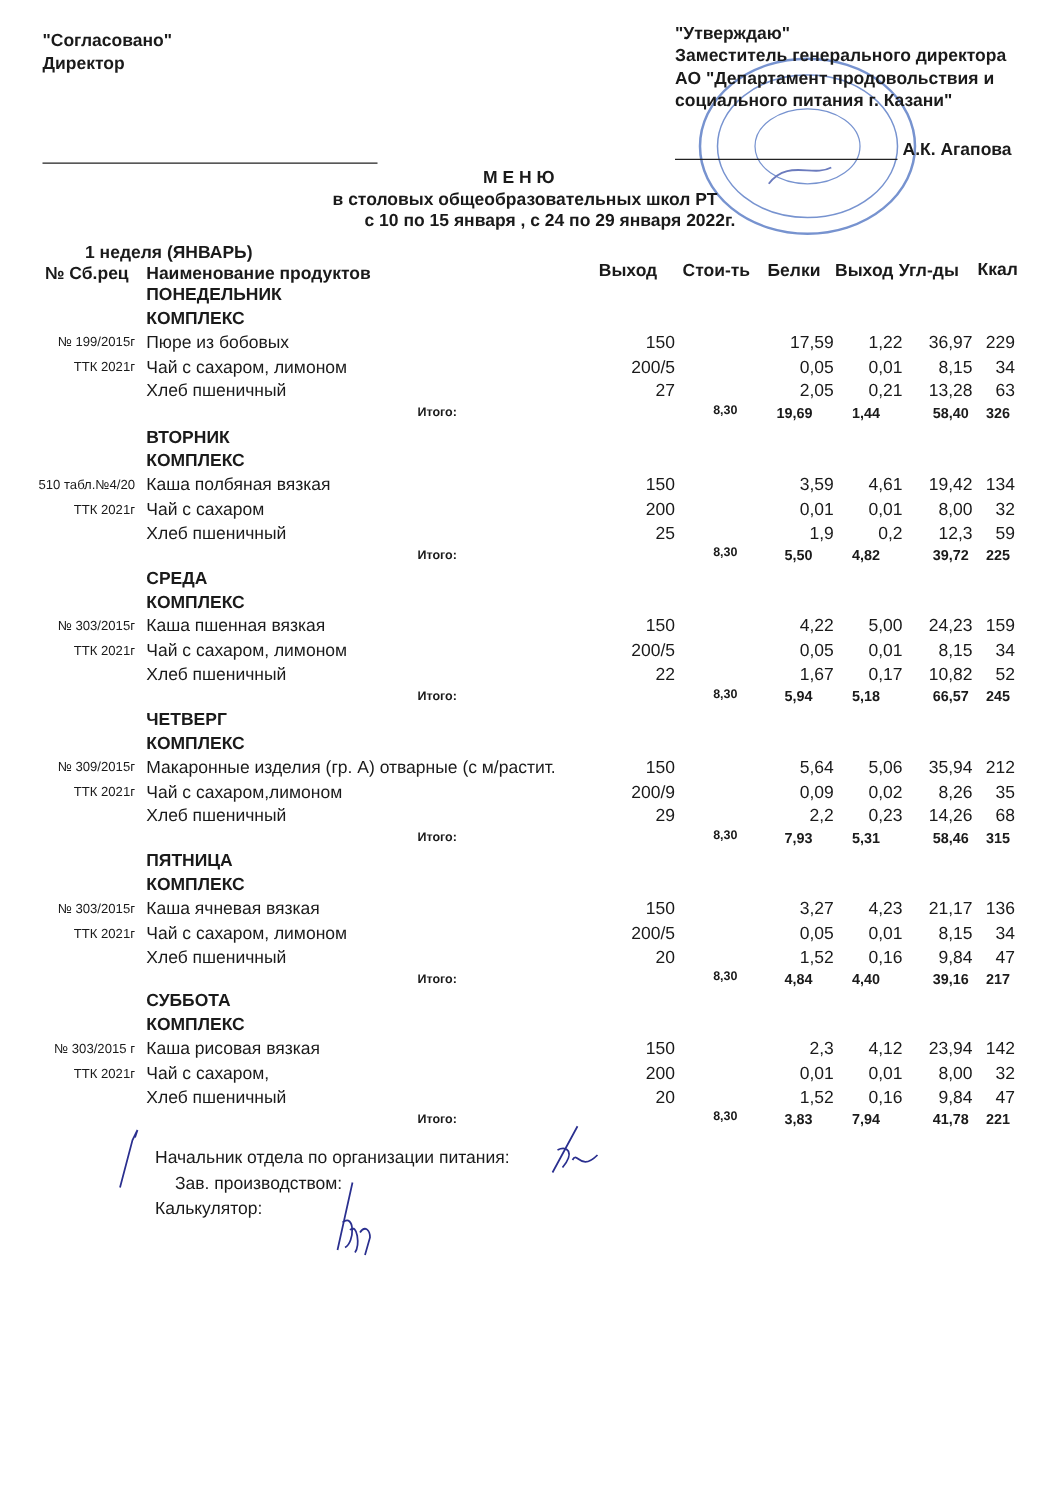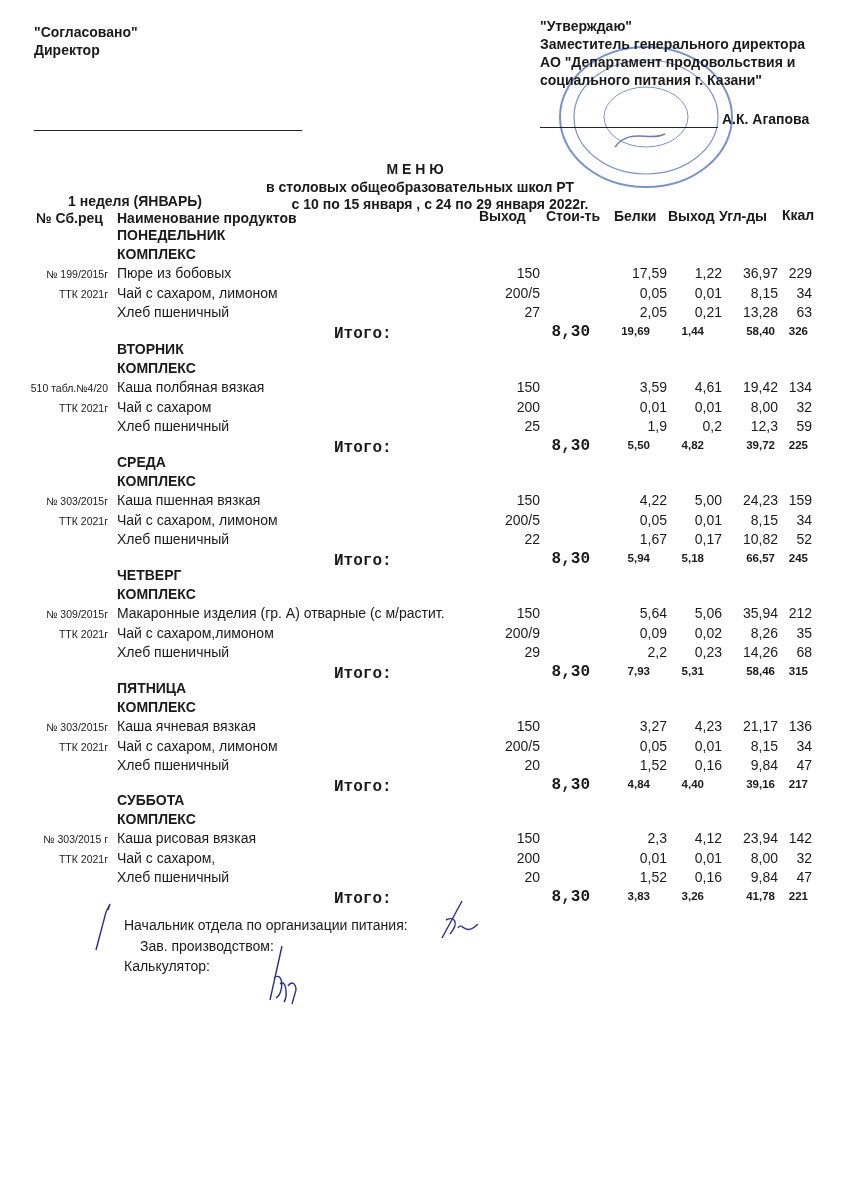--- a/index.html
+++ b/index.html
@@ -2,28 +2,28 @@
 <html><head>
 <meta charset="utf-8">
 <style>
   html, body { margin:0; padding:0; background:#ffffff; }
   body { width:848px; height:1200px; position:relative; overflow:hidden;
          font-family:"Liberation Sans", sans-serif; color:#1a1a1a; }
   .abs { position:absolute; white-space:nowrap; }
   .b { font-weight:bold; }
   .hdr { font-size:14px; line-height:18px; font-weight:bold; }
   .rule { position:absolute; height:0; border-top:1.3px solid #222; }
-  .title { font-size:14px; font-weight:bold; line-height:17px; text-align:center;margin-top:28px; }
+  .title { font-size:14px; font-weight:bold; line-height:17px; text-align:center; }
   .colhead { font-size:14px; font-weight:bold; }
   .row { font-size:14px; line-height:19.5px; }
   .code { font-size:10.5px; text-align:right; width:108px; left:0; }
   .name { left:117px; }
   .num { text-align:right; }
   .tot { font-size:11.5px; font-weight:bold;text-align:center; }
-  .totc { font-size:16px; font-weight:bold;font-family:Liberation Mono, monospace; }
+  .totc { font-size:10px; font-weight:bold; }
   .stamp { position:absolute; left:555px; top:42px; width:182px; height:150px; opacity:0.75; }
   .sig { position:absolute; }
 </style>
 </head>
 <body>
 
 <div class="abs hdr" style="left:34px;top:23px;">
   <div>"Согласовано"</div>
   <div>Директор</div>
 </div>
@@ -283,21 +283,21 @@
         <div class="abs row num" style="top:868px;right:308px">20</div>
         <div class="abs row num" style="top:868px;right:181px">1,52</div>
         <div class="abs row num" style="top:868px;right:126px">0,16</div>
         <div class="abs row num" style="top:868px;right:70px">9,84</div>
         <div class="abs row num" style="top:868px;right:36px">47</div>
       </div>
       <div>
         <div class="abs totc" style="top:889.5px;left:334px">Итого:</div>
         <div class="abs totc num" style="top:887.5px;right:258px">8,30</div>
         <div class="abs tot num" style="top:889.5px;right:198px">3,83</div>
-        <div class="abs tot num" style="top:889.5px;right:144px">3,26</div>
+        <div class="abs tot num" style="top:889.5px;right:144px">7,94</div>
         <div class="abs tot num" style="top:889.5px;right:73px">41,78</div>
         <div class="abs tot num" style="top:889.5px;right:40px">221</div>
       </div>
     </div>
   </div>
 
 <div class="abs row" style="left:124px;top:916px;">Начальник отдела по организации питания:</div>
 <div class="abs row" style="left:124px;top:937px;margin-left:16px;">Зав. производством:</div>
 <div class="abs row" style="left:124px;top:957px;">Калькулятор:</div>
 

